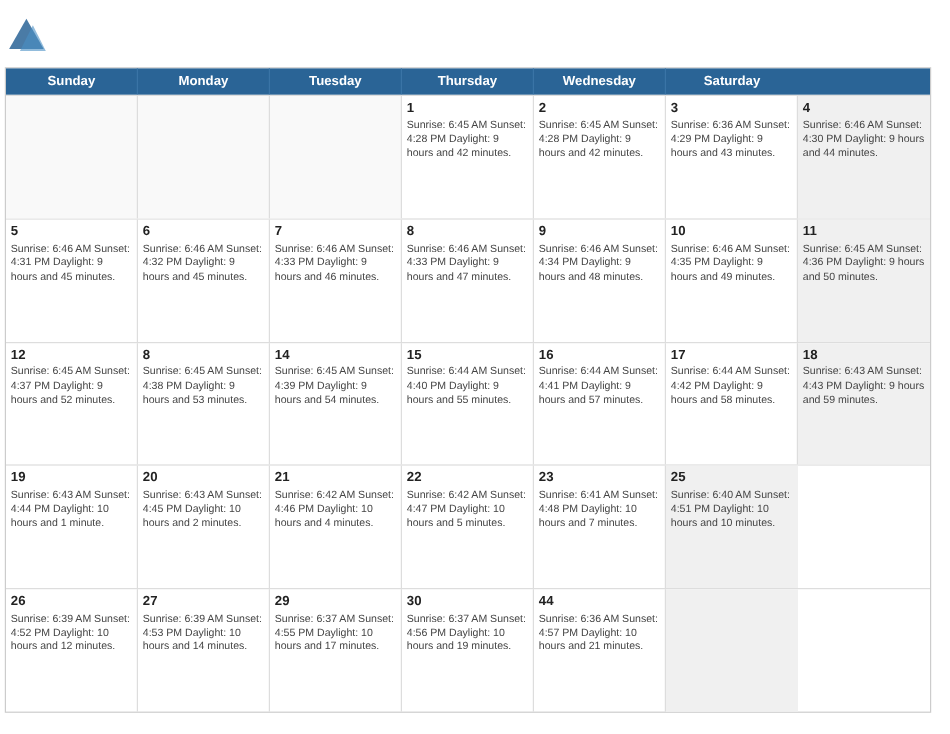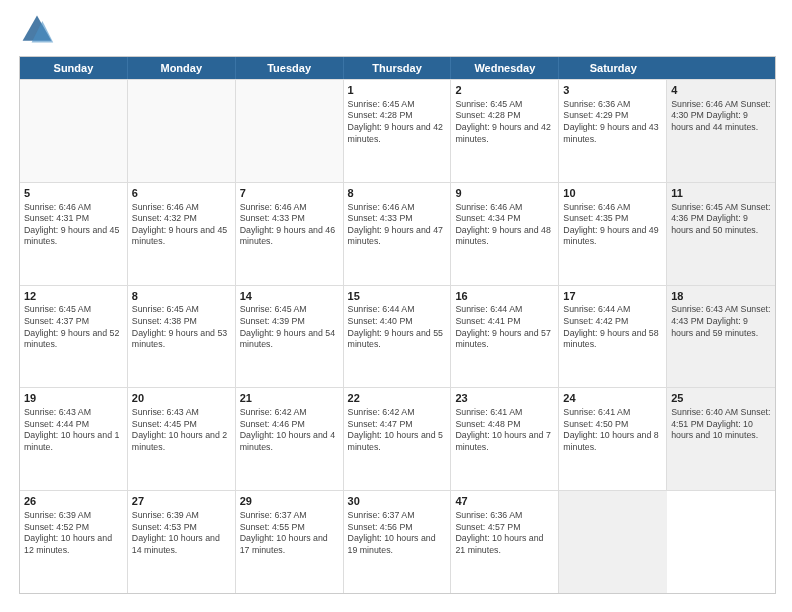--- a/index.html
+++ b/index.html
@@ -6,21 +6,21 @@
     body {
       font-family: Arial, sans-serif;
       background: #fff;
       width: 792px;
       height: 612px;
       overflow: hidden;
     }
     .page {
       width: 792px;
       height: 604px;
-      padding: 12px 16px 10px 19px;
+      padding: 12px 16px 10px 4px;
       display: flex;
       flex-direction: column;
     }
     .header {
       display: flex;
       justify-content: space-between;
       align-items: flex-start;
       margin-bottom: 8px;
     }
     .logo {
@@ -282,26 +282,20 @@
             <div class="cell-info">Sunrise: 6:42 AM
 Sunset: 4:47 PM
 Daylight: 10 hours and 5 minutes.</div>
           </div>
           <div class="cal-cell">
             <span class="day-num">23</span>
             <div class="cell-info">Sunrise: 6:41 AM
 Sunset: 4:48 PM
 Daylight: 10 hours and 7 minutes.</div>
           </div>
-          <div class="cal-cell">
-            <span class="day-num">24</span>
-            <div class="cell-info">Sunrise: 6:41 AM
-Sunset: 4:50 PM
-Daylight: 10 hours and 8 minutes.</div>
-          </div>
           <div class="cal-cell shaded">
             <span class="day-num">25</span>
             <div class="cell-info">Sunrise: 6:40 AM
 Sunset: 4:51 PM
 Daylight: 10 hours and 10 minutes.</div>
           </div>
         </div>
         <div class="cal-row">
           <div class="cal-cell">
             <span class="day-num">26</span>
@@ -321,21 +315,21 @@
 Sunset: 4:55 PM
 Daylight: 10 hours and 17 minutes.</div>
           </div>
           <div class="cal-cell">
             <span class="day-num">30</span>
             <div class="cell-info">Sunrise: 6:37 AM
 Sunset: 4:56 PM
 Daylight: 10 hours and 19 minutes.</div>
           </div>
           <div class="cal-cell">
-            <span class="day-num">47</span>
+            <span class="day-num">44</span>
             <div class="cell-info">Sunrise: 6:36 AM
 Sunset: 4:57 PM
 Daylight: 10 hours and 21 minutes.</div>
           </div>
           <div class="cal-cell empty shaded"></div>
         </div>
       </div>
   </div>
 </div>
 

